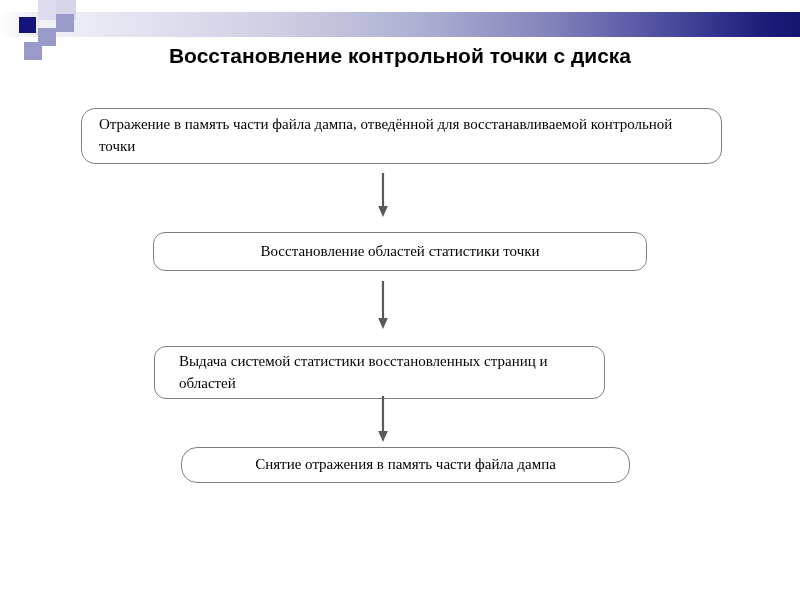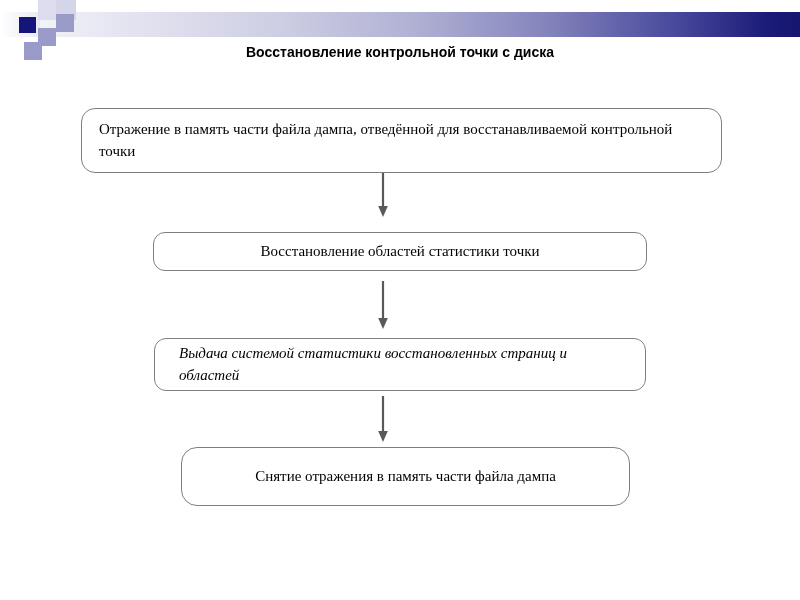--- a/index.html
+++ b/index.html
@@ -48,21 +48,21 @@
 
   
   .slide-title {
     position: absolute;
     left: 60px;
     top: 44px;
     width: 680px;
     text-align: center;
     font-family: "Liberation Sans", sans-serif;
     font-weight: bold;
-    font-size: 14px;
+    font-size: 21px;
     color: #000000;
     letter-spacing: 0px;
     white-space: nowrap;
   }
 
   
   .flow-box {
     position: absolute;
     box-sizing: border-box;
     border: 1px solid #7f7f7f;
@@ -76,26 +76,26 @@
     flex-direction: column;
     justify-content: center;
   }
   .flow-box .txt {
     display: block;
     padding: 0 14px;
   }
   .flow-box.center .txt { text-align: center; }
   .flow-box.left   .txt { text-align: left; }
 
-  #box1 { left: 81px;  top: 108px; width: 641px; height: 65px; border-radius: 14px; }
+  #box1 { left: 81px;  top: 108px; width: 641px; height: 56px; border-radius: 14px; }
   #box1 .txt { padding-left: 17px; padding-right: 12px; }
   #box2 { left: 153px; top: 232px; width: 494px; height: 39px; }
-  #box3 { left: 154px; top: 338px; width: 492px; height: 53px; font-style: italic; }
+  #box3 { left: 154px; top: 346px; width: 451px; height: 53px; }
   #box3 .txt { padding-left: 24px; }
-  #box4 { left: 181px; top: 447px; width: 449px; height: 59px; border-radius: 16px; }
+  #box4 { left: 181px; top: 447px; width: 449px; height: 36px; border-radius: 16px; }
 
   
   .arrow {
     position: absolute;
     width: 24px;
   }
   .arrow svg { display: block; }
   #arrow1 { left: 371px; top: 173px; height: 44px; }
   #arrow2 { left: 371px; top: 281px; height: 48px; }
   #arrow3 { left: 371px; top: 396px; height: 46px; }

